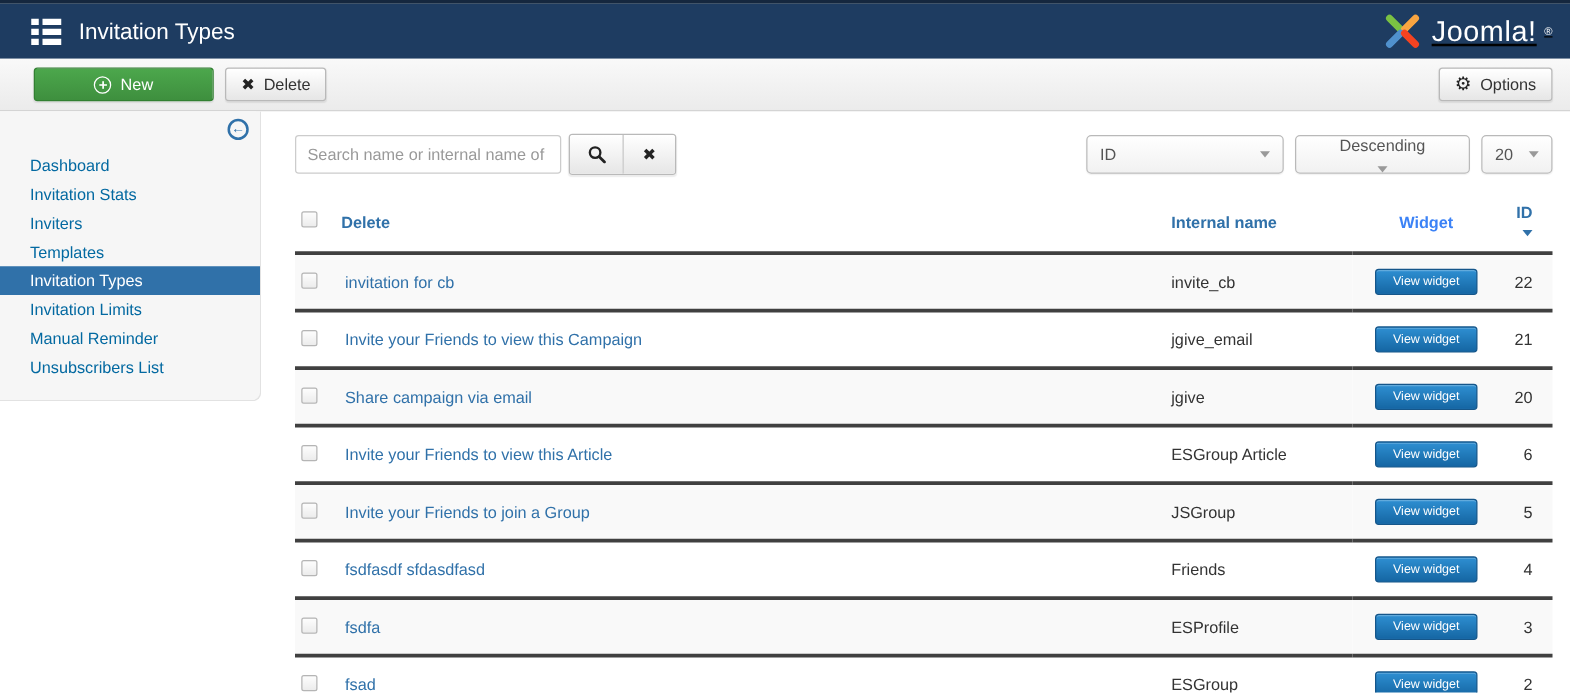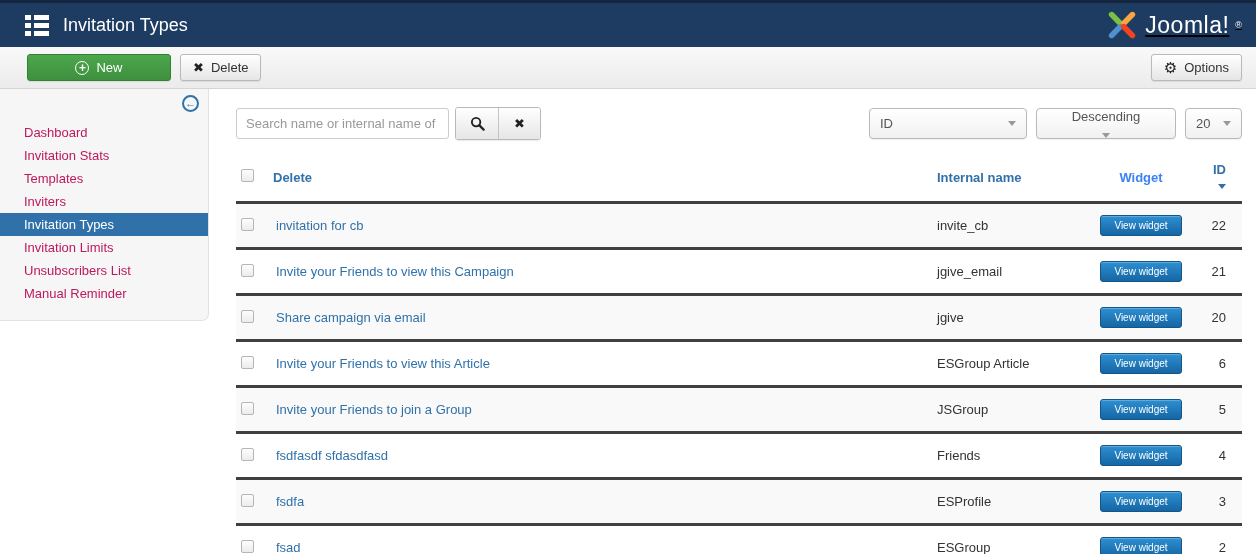--- a/index.html
+++ b/index.html
@@ -40,21 +40,21 @@
   
   .layout { display:flex; align-items:flex-start; height:465px; }
   .sidebar { width:209px; height:232px; background:#f6f6f6;
              border-right:1px solid #e2e2e2; border-bottom:1px solid #e2e2e2;
              border-bottom-right-radius:7px; padding-top:6px; }
   .collapse-row { height:22px; display:flex; justify-content:flex-end; padding-right:9px; }
   .collapse-icon { width:17px; height:17px; border:2px solid #3071a9; border-radius:50%;
                    color:#3071a9; font-size:11px; font-weight:bold; line-height:13px;
                    text-align:center; cursor:pointer; }
   .sidebar ul { list-style:none; margin-top:4px; }
-  .sidebar li { font-size:13px; color:#be185d; padding:4px 0 4px 24px; cursor:pointer; }
+  .sidebar li { font-size:13px; color:#0369a1; padding:4px 0 4px 24px; cursor:pointer; }
   .sidebar li.active { background:#3071a9; color:#fff; }
 
   
   .main { flex:1; padding:18px 14px 0 27px; }
   .filter-bar { display:flex; justify-content:space-between; align-items:center; }
   .search-group { display:flex; align-items:center; gap:6px; }
   .search-input { width:213px; height:31px; border:1px solid #ccc; border-radius:3px;
                   padding:0 9px; font-size:13px; color:#333;
                   font-family:"Liberation Sans", sans-serif; }
   .search-input::placeholder { color:#999; }
@@ -153,26 +153,26 @@
 </div>
 
 <div class="layout">
   <div class="sidebar">
     <div class="collapse-row">
       <span class="collapse-icon">←</span>
     </div>
     <ul id="sidebar-list">
         <li>Dashboard</li>
         <li>Invitation Stats</li>
+        <li>Inviters</li>
         <li>Templates</li>
-        <li>Inviters</li>
         <li class="active">Invitation Types</li>
         <li>Invitation Limits</li>
+        <li>Manual Reminder</li>
         <li>Unsubscribers List</li>
-        <li>Manual Reminder</li>
       </ul>
   </div>
 
   <div class="main">
     <div class="filter-bar">
       <div class="search-group">
         <input class="search-input" placeholder="Search name or internal name of the" style="">
         <span class="btn-group">
           <span class="gbtn">
             <svg width="15" height="15" viewBox="0 0 16 16">

